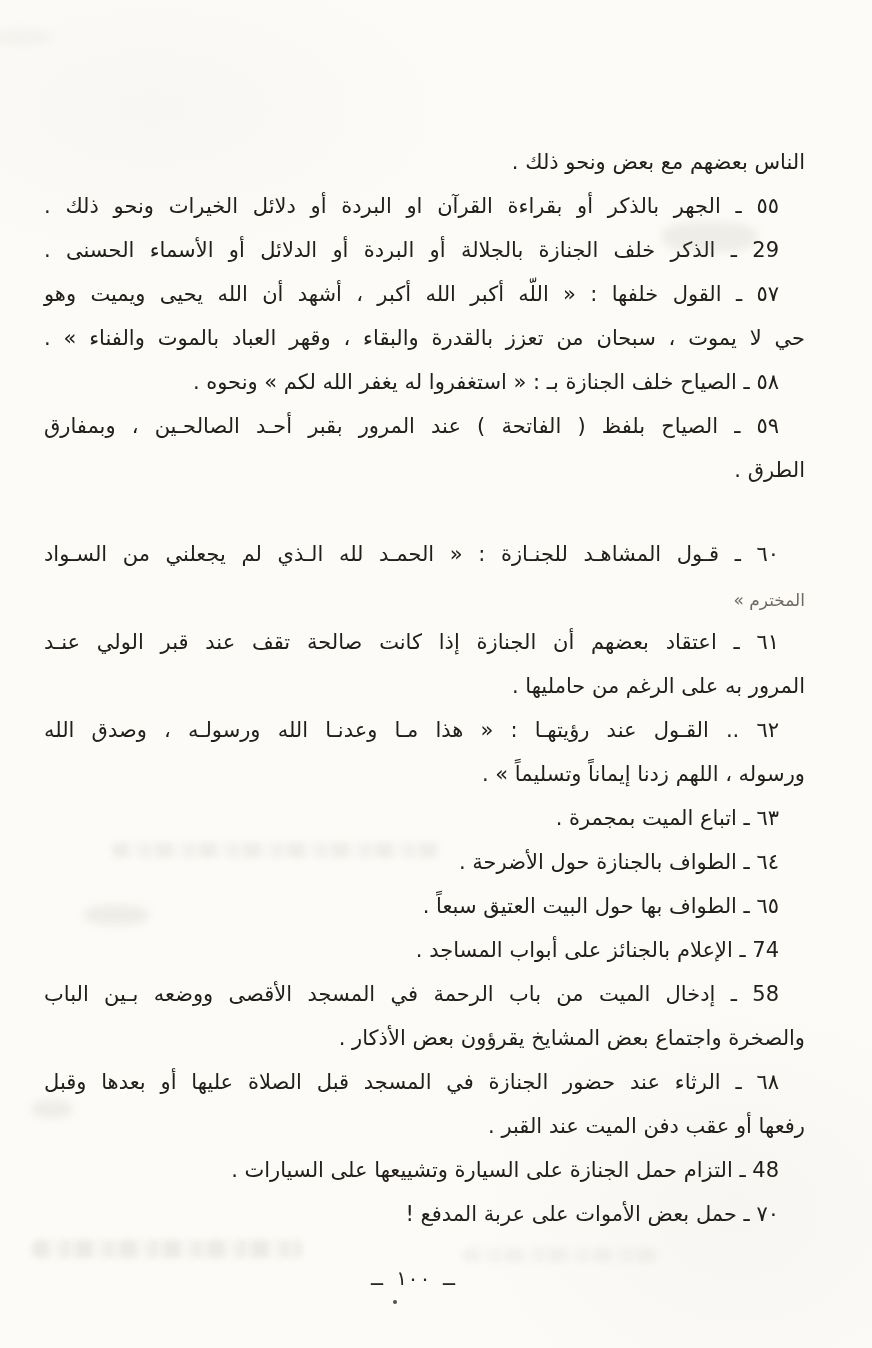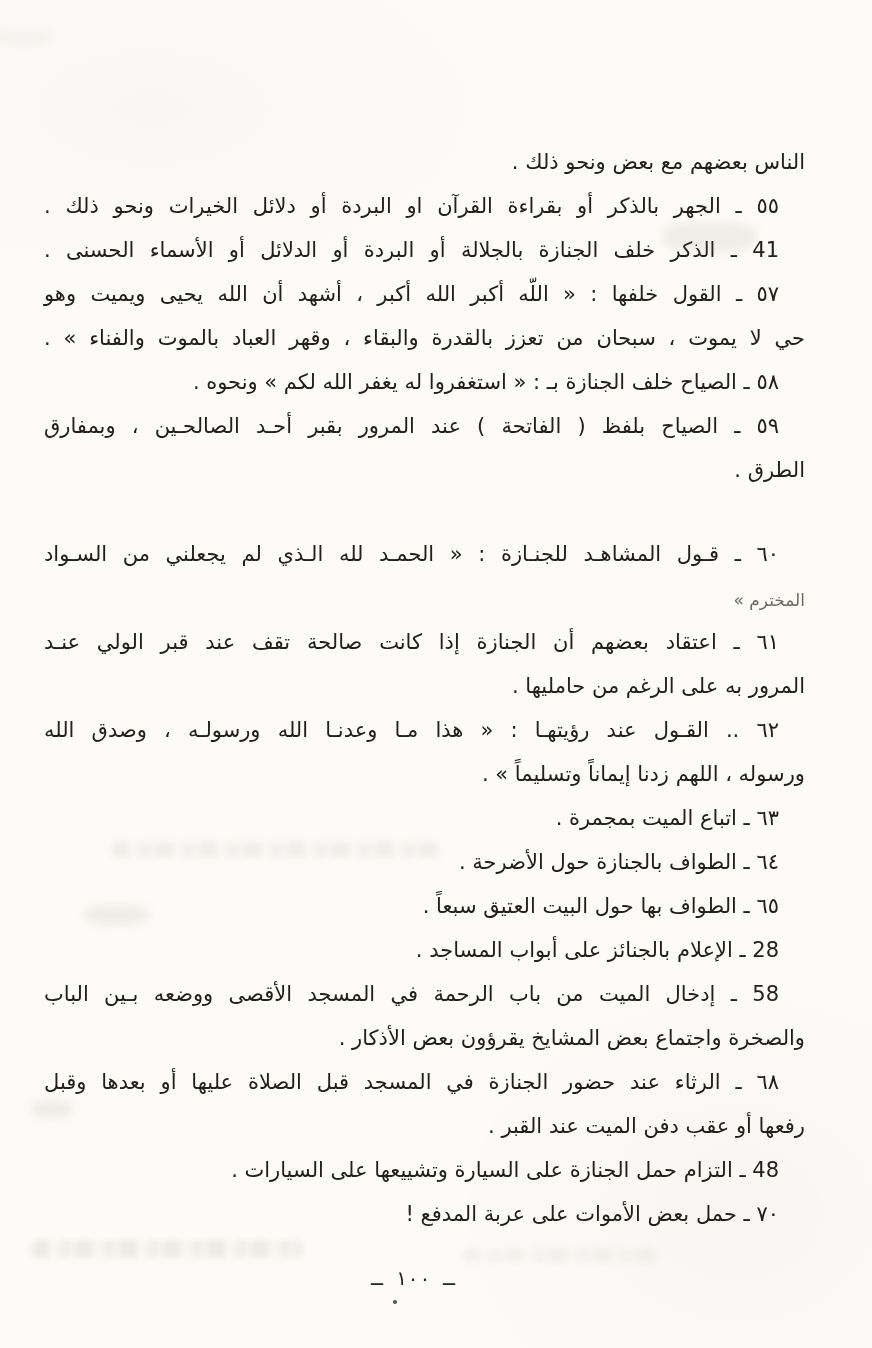--- a/index.html
+++ b/index.html
@@ -93,36 +93,36 @@
   }
 </style>
 </head>
 <body>
 
 <div class="page">
 
   <div class="text-column" id="text-column">
       <div class="line right">الناس بعضهم مع بعض ونحو ذلك .</div>
       <div class="line justify indent">٥٥ ـ الجهر بالذكر أو بقراءة القرآن او البردة أو دلائل الخيرات ونحو ذلك .</div>
-      <div class="line justify indent">41 ـ الذكر خلف الجنازة بالجلالة أو البردة أو الدلائل أو الأسماء الحسنى .</div>
+      <div class="line justify indent">29 ـ الذكر خلف الجنازة بالجلالة أو البردة أو الدلائل أو الأسماء الحسنى .</div>
       <div class="line justify indent">٥٧ ـ القول خلفها : « اللّه أكبر الله أكبر ، أشهد أن الله يحيى ويميت وهو</div>
       <div class="line justify">حي لا يموت ، سبحان من تعزز بالقدرة والبقاء ، وقهر العباد بالموت والفناء » .</div>
       <div class="line right indent">٥٨ ـ الصياح خلف الجنازة بـ : « استغفروا له يغفر الله لكم » ونحوه .</div>
       <div class="line justify indent">٥٩ ـ الصياح بلفظ ( الفاتحة ) عند المرور بقبر أحـد الصالحـين ، وبمفارق</div>
       <div class="line right">الطرق .</div>
       <div class="line justify indent space-before">٦٠ ـ قـول المشاهـد للجنـازة : « الحمـد لله الـذي لم يجعلني من السـواد</div>
       <div class="line right small">المخترم »</div>
       <div class="line justify indent">٦١ ـ اعتقاد بعضهم أن الجنازة إذا كانت صالحة تقف عند قبر الولي عنـد</div>
       <div class="line right">المرور به على الرغم من حامليها .</div>
       <div class="line justify indent">٦٢ .. القـول عند رؤيتهـا : « هذا مـا وعدنـا الله ورسولـه ، وصدق الله</div>
       <div class="line right">ورسوله ، اللهم زدنا إيماناً وتسليماً » .</div>
       <div class="line right indent">٦٣ ـ اتباع الميت بمجمرة .</div>
       <div class="line right indent">٦٤ ـ الطواف بالجنازة حول الأضرحة .</div>
       <div class="line right indent">٦٥ ـ الطواف بها حول البيت العتيق سبعاً .</div>
-      <div class="line right indent">28 ـ الإعلام بالجنائز على أبواب المساجد .</div>
+      <div class="line right indent">74 ـ الإعلام بالجنائز على أبواب المساجد .</div>
       <div class="line justify indent">58 ـ إدخال الميت من باب الرحمة في المسجد الأقصى ووضعه بـين الباب</div>
       <div class="line right">والصخرة واجتماع بعض المشايخ يقرؤون بعض الأذكار .</div>
       <div class="line justify indent">٦٨ ـ الرثاء عند حضور الجنازة في المسجد قبل الصلاة عليها أو بعدها وقبل</div>
       <div class="line right">رفعها أو عقب دفن الميت عند القبر .</div>
       <div class="line right indent">48 ـ التزام حمل الجنازة على السيارة وتشييعها على السيارات .</div>
       <div class="line right indent">٧٠ ـ حمل بعض الأموات على عربة المدفع !</div>
     </div>
 
   <div class="page-number">ـ ١٠٠ ـ</div>
 

